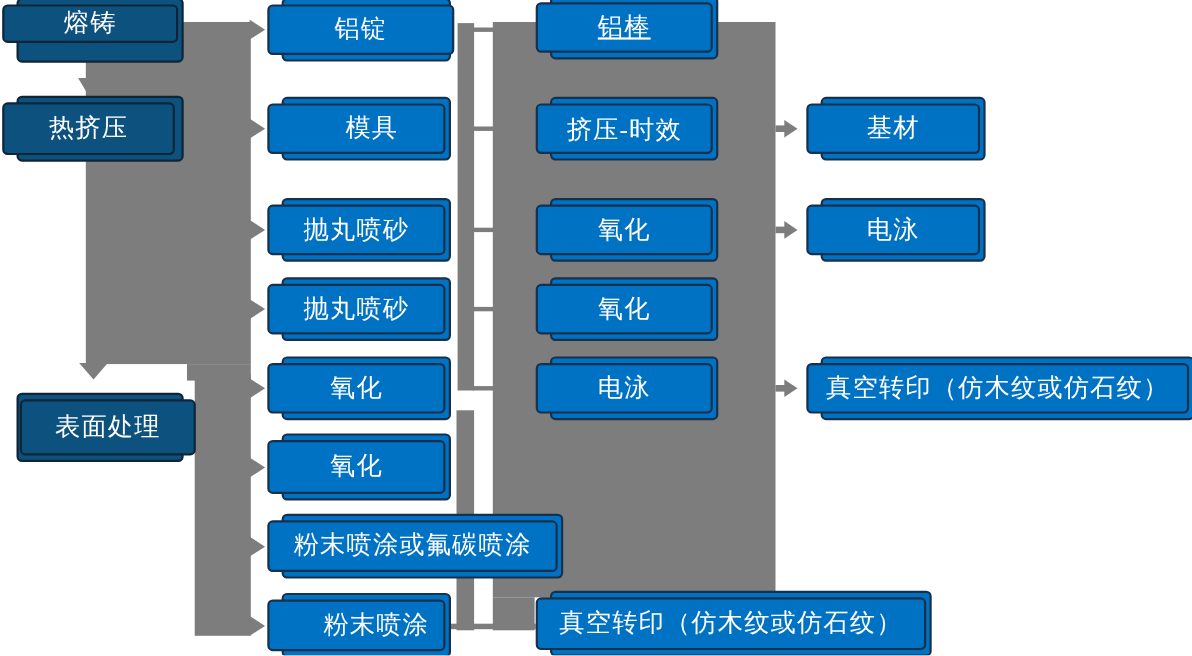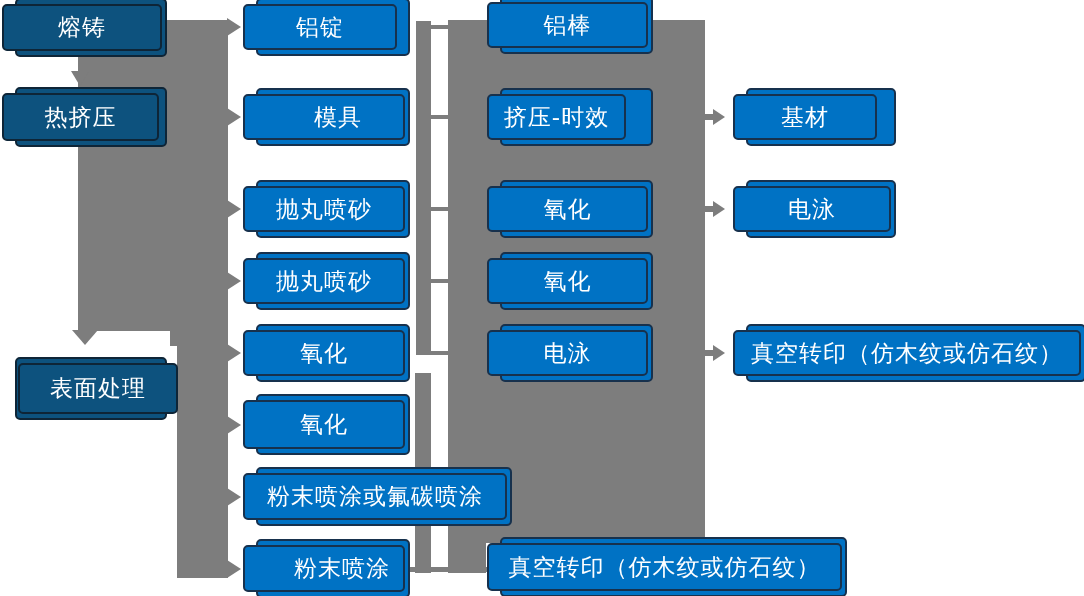--- a/index.html
+++ b/index.html
@@ -89,33 +89,33 @@
         <rect x="705" y="206" width="9" height="6"></rect>
         <polygon points="713,201 725,209 713,217"></polygon>
         <rect x="705" y="350" width="9" height="6"></rect>
         <polygon points="713,345 725,353 713,361"></polygon>
       </g>
     </g>
   </svg>
 
   <div id="nodes">
       <div class="back dark" style="left: 15px; top: -2px; width: 152px; height: 59px;"></div>
-      <div class="node dark" style="left: 2px; top: 4px; width: 160px; height: 47px;">
+      <div class="node dark" style="left: 2px; top: 4px; width: 160px; height: 35px;">
         <span>熔铸</span>
       </div>
       <div class="back dark" style="left: 15px; top: 87px; width: 152px; height: 60px;"></div>
       <div class="node dark" style="left: 2px; top: 93px; width: 157px; height: 48px;">
         <span>热挤压</span>
       </div>
       <div class="back dark" style="left: 15px; top: 357px; width: 152px; height: 63px;"></div>
       <div class="node dark" style="left: 18px; top: 363px; width: 160px; height: 51px;">
         <span>表面处理</span>
       </div>
       <div class="back blue" style="left: 256px; top: -2px; width: 154px; height: 58px;"></div>
-      <div class="node blue" style="left: 243px; top: 4px; width: 154px; height: 46px;">
+      <div class="node blue" style="left: 243px; top: 4px; width: 170px; height: 46px;">
         <span>铝锭</span>
       </div>
       <div class="back blue" style="left: 256px; top: 88px; width: 154px; height: 58px;"></div>
       <div class="node blue" style="left: 243px; top: 94px; width: 162px; height: 46px; padding-left: 28px;">
         <span>模具</span>
       </div>
       <div class="back blue" style="left: 256px; top: 180px; width: 154px; height: 58px;"></div>
       <div class="node blue" style="left: 243px; top: 186px; width: 162px; height: 46px;">
         <span>抛丸喷砂</span>
       </div>
@@ -133,45 +133,45 @@
       </div>
       <div class="back blue" style="left: 256px; top: 467px; width: 256px; height: 59px;"></div>
       <div class="node blue" style="left: 243px; top: 473px; width: 264px; height: 47px; align-items: center;">
         <span>粉末喷涂或氟碳喷涂</span>
       </div>
       <div class="back blue" style="left: 256px; top: 539px; width: 154px; height: 59px;"></div>
       <div class="node blue" style="left: 243px; top: 545px; width: 162px; height: 47px; padding-left: 36px;">
         <span>粉末喷涂</span>
       </div>
       <div class="back blue" style="left: 500px; top: -4px; width: 153px; height: 58px;"></div>
-      <div class="node blue" style="left: 487px; top: 2px; width: 161px; height: 46px;">
+      <div class="node blue" style="left: 487px; top: 2px; width: 161px; height: 46px; text-decoration: underline;">
         <span>铝棒</span>
       </div>
       <div class="back blue" style="left: 500px; top: 88px; width: 153px; height: 58px;"></div>
-      <div class="node blue" style="left: 487px; top: 94px; width: 139px; height: 46px;">
+      <div class="node blue" style="left: 487px; top: 94px; width: 161px; height: 46px; font-family: Liberation Serif, serif;">
         <span>挤压-时效</span>
       </div>
       <div class="back blue" style="left: 500px; top: 180px; width: 153px; height: 58px;"></div>
       <div class="node blue" style="left: 487px; top: 186px; width: 161px; height: 46px;">
         <span>氧化</span>
       </div>
       <div class="back blue" style="left: 500px; top: 252px; width: 153px; height: 58px;"></div>
       <div class="node blue" style="left: 487px; top: 258px; width: 161px; height: 46px;">
         <span>氧化</span>
       </div>
       <div class="back blue" style="left: 500px; top: 324px; width: 153px; height: 58px;"></div>
       <div class="node blue" style="left: 487px; top: 330px; width: 161px; height: 46px;">
         <span>电泳</span>
       </div>
       <div class="back blue" style="left: 500px; top: 537px; width: 347px; height: 60px;"></div>
       <div class="node blue" style="left: 487px; top: 543px; width: 355px; height: 48px;">
         <span>真空转印（仿木纹或仿石纹）</span>
       </div>
       <div class="back blue" style="left: 746px; top: 88px; width: 150px; height: 58px;"></div>
-      <div class="node blue" style="left: 733px; top: 94px; width: 144px; height: 46px;">
+      <div class="node blue" style="left: 733px; top: 94px; width: 158px; height: 46px;">
         <span>基材</span>
       </div>
       <div class="back blue" style="left: 746px; top: 180px; width: 150px; height: 58px;"></div>
       <div class="node blue" style="left: 733px; top: 186px; width: 158px; height: 46px;">
         <span>电泳</span>
       </div>
       <div class="back blue" style="left: 746px; top: 324px; width: 340px; height: 58px;"></div>
       <div class="node blue" style="left: 733px; top: 330px; width: 348px; height: 46px;">
         <span>真空转印（仿木纹或仿石纹）</span>
       </div>

